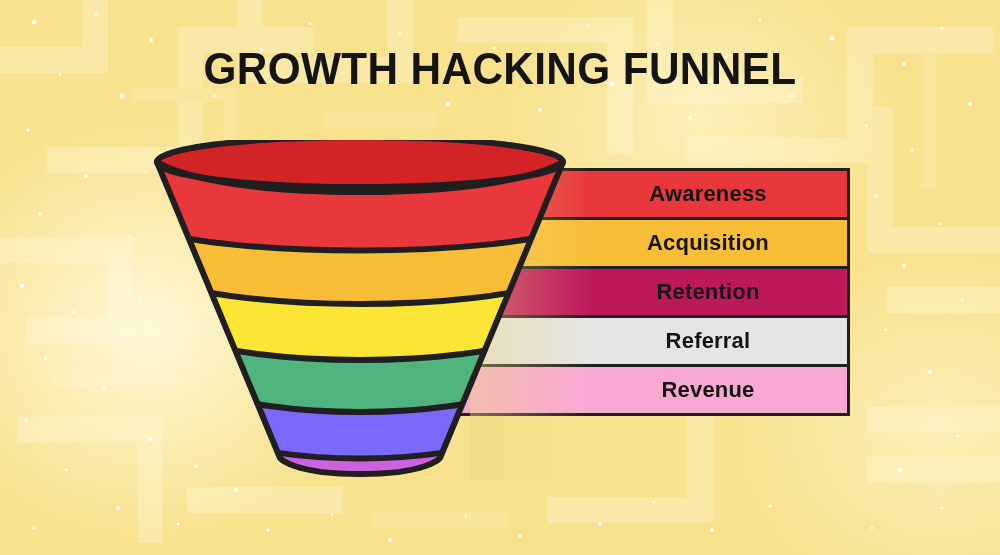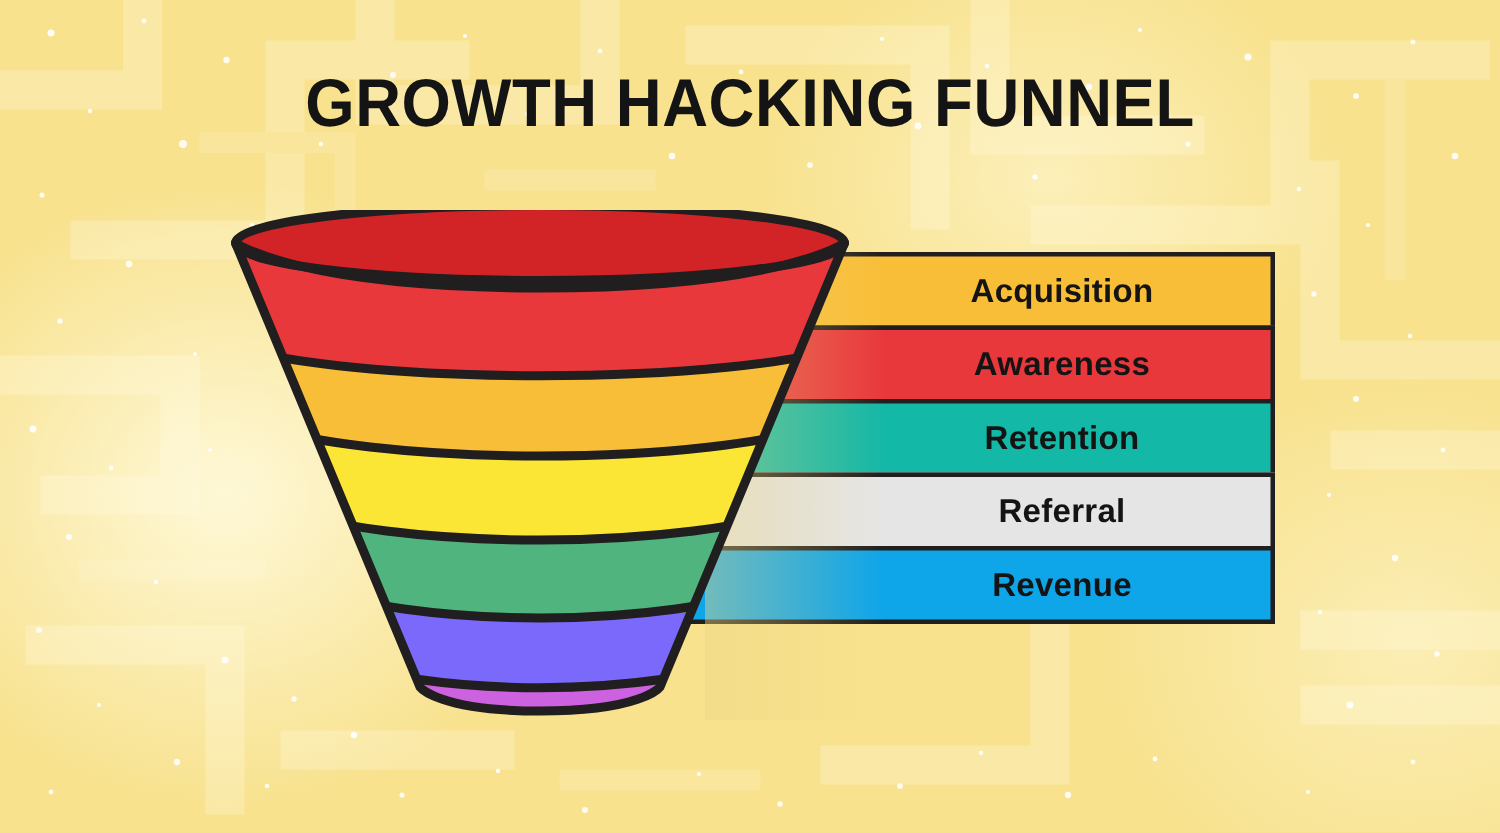--- a/index.html
+++ b/index.html
@@ -165,33 +165,33 @@
       <circle cx="466" cy="516" r="1.4"></circle>
         <circle cx="520" cy="536" r="1.8"></circle>
       <circle cx="332" cy="514" r="1.5"></circle>
         <circle cx="390" cy="540" r="2.0"></circle>
     </g>
   </svg>
 
   <div class="title">GROWTH HACKING FUNNEL</div>
 
   <div class="legend">
+    <div class="legend-row" style="background:#E8383C">
+      <span class="legend-label">Awareness</span>
+    </div>
     <div class="legend-row" style="background:#F9BE38">
       <span class="legend-label">Acquisition</span>
     </div>
-    <div class="legend-row" style="background:#E8383C">
-      <span class="legend-label">Awareness</span>
-    </div>
-    <div class="legend-row" style="background:#14b8a6">
+    <div class="legend-row" style="background:#be185d">
       <span class="legend-label">Retention</span>
     </div>
     <div class="legend-row" style="background:#e5e5e5">
       <span class="legend-label">Referral</span>
     </div>
-    <div class="legend-row" style="background:#0ea5e9">
+    <div class="legend-row" style="background:#f9a8d4">
       <span class="legend-label">Revenue</span>
     </div>
   </div>
 
   <div class="haze"></div>
 
   <svg class="funnel" viewBox="0 0 440 360">
     <defs>
       <clipPath id="bodyClip">
         <path d="M17 22

